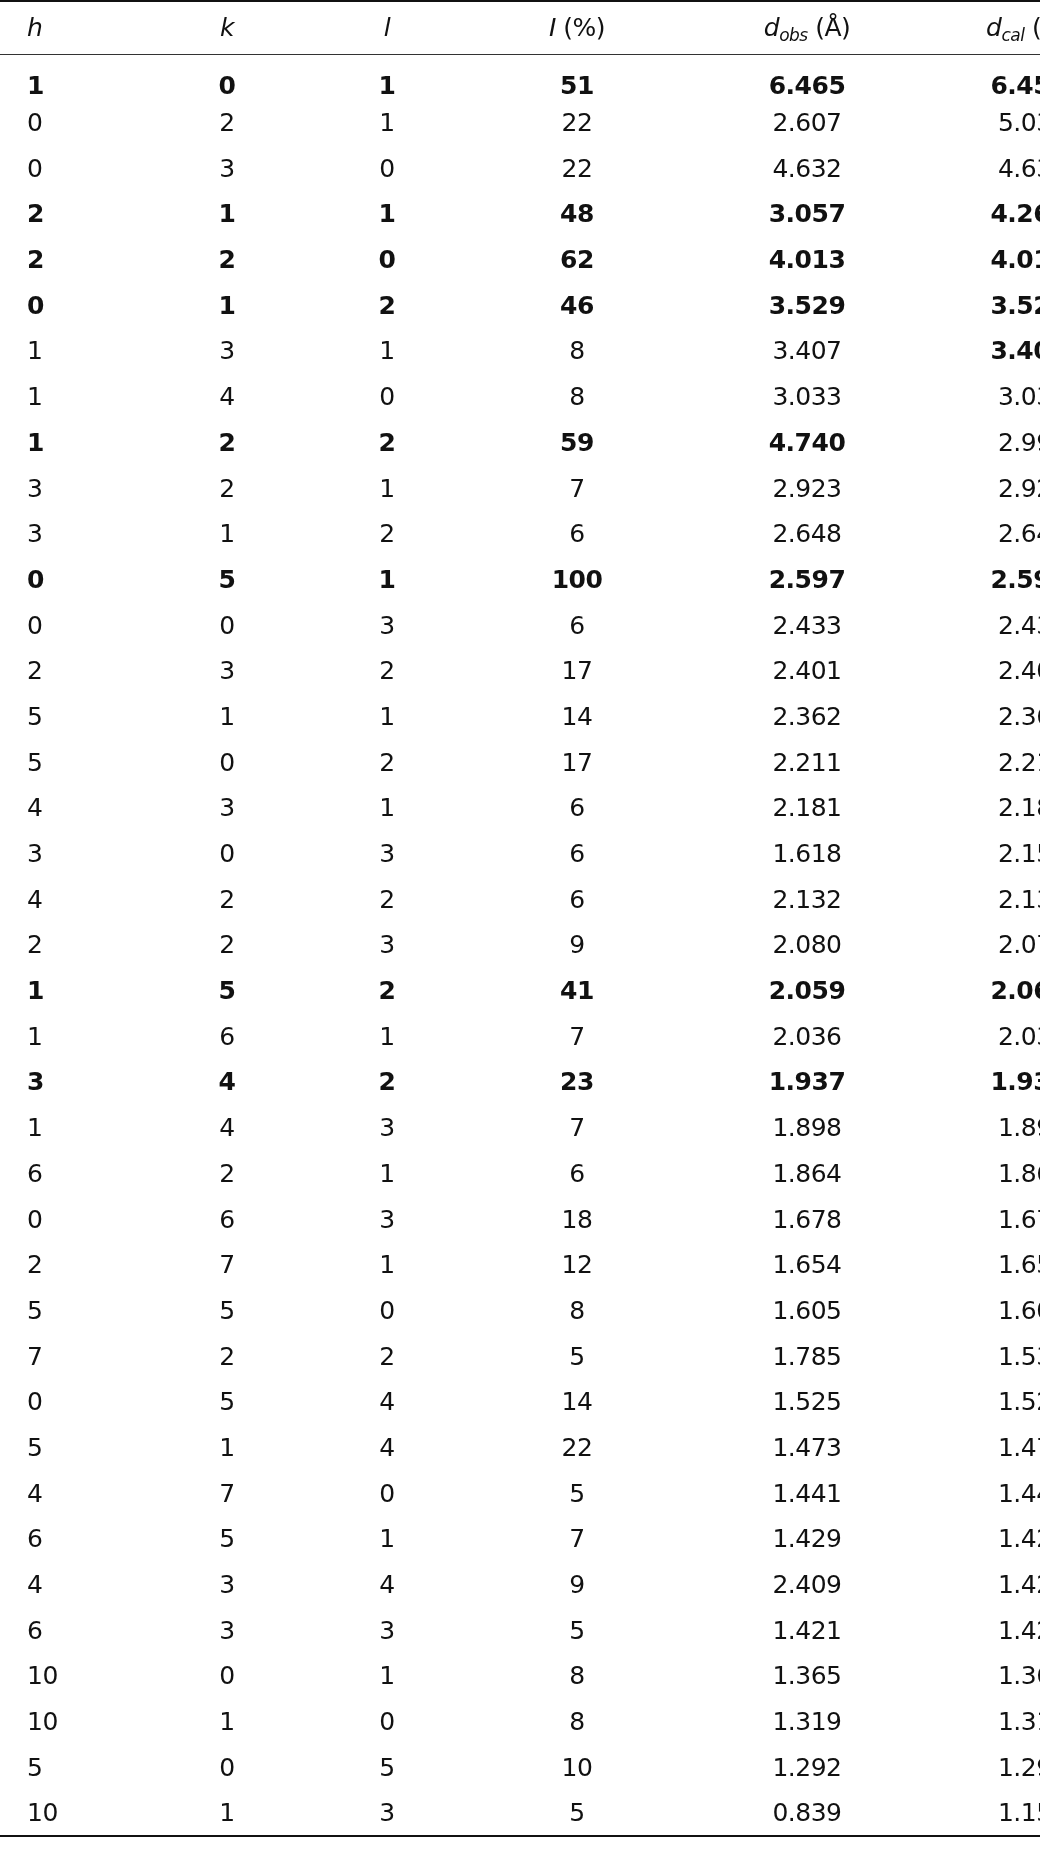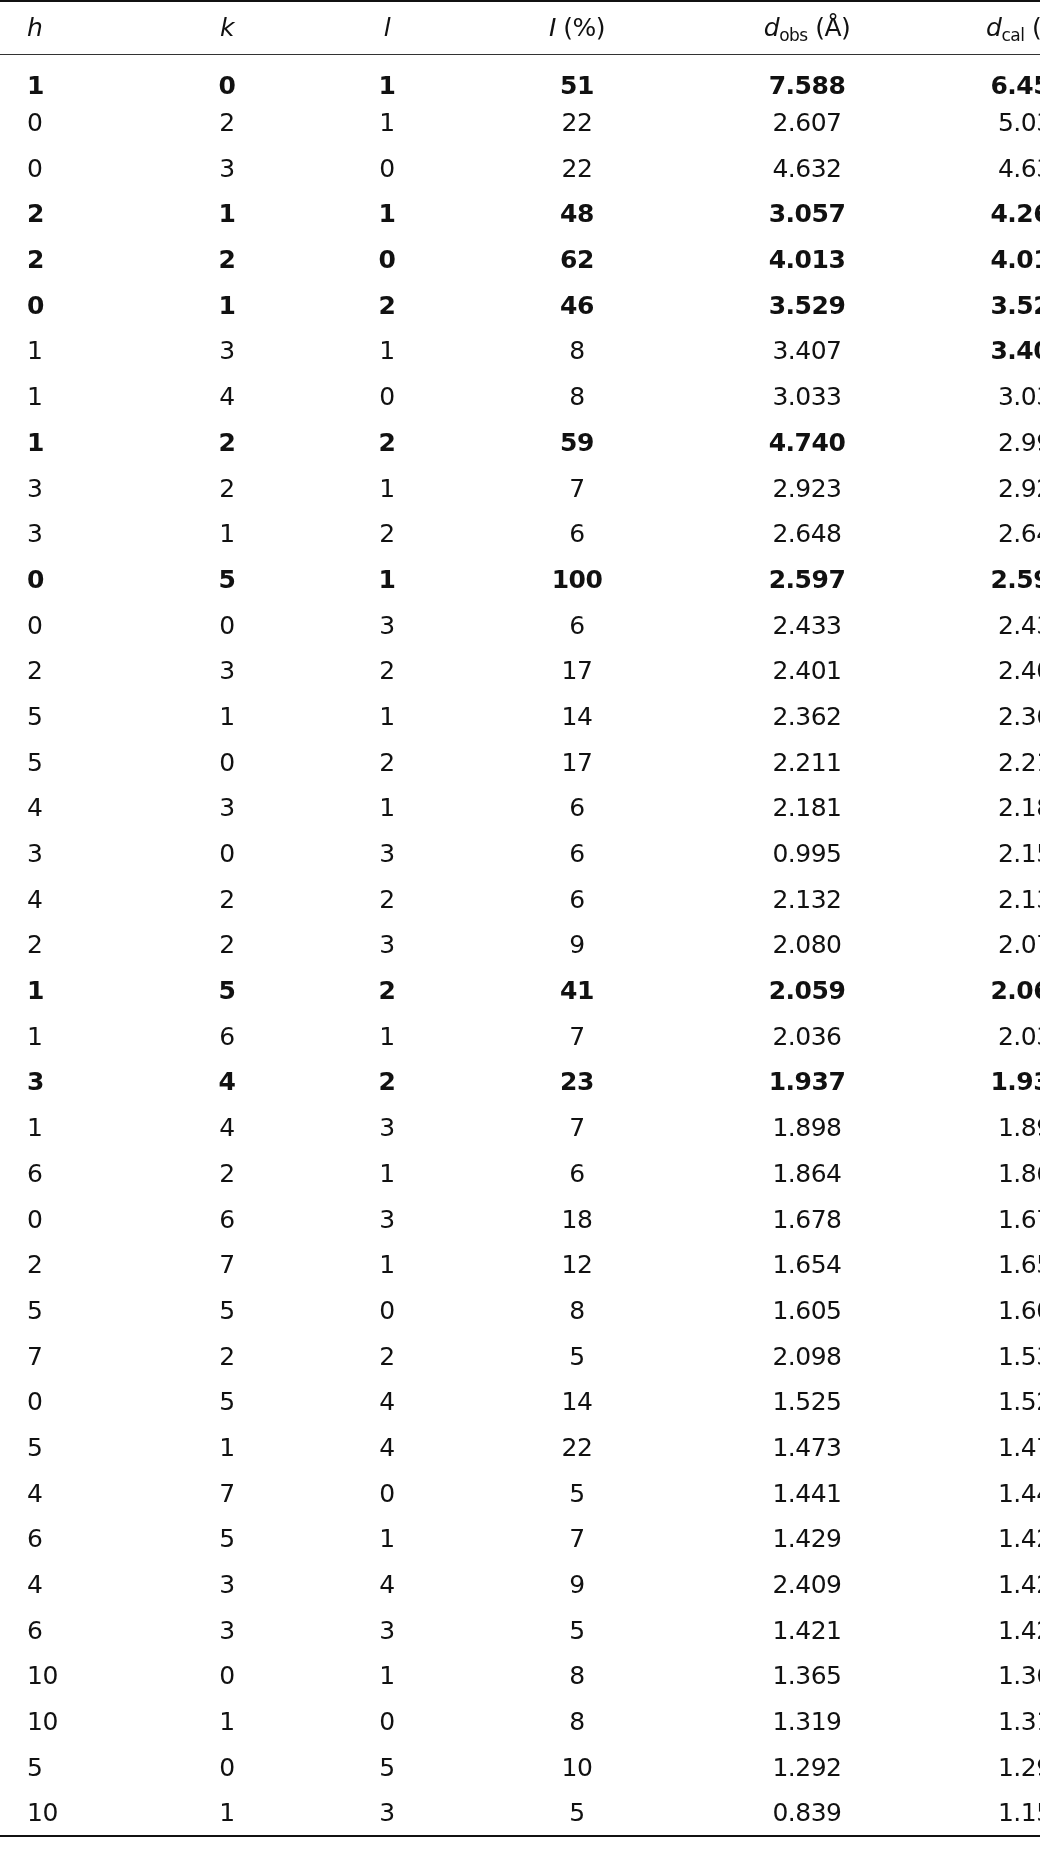--- a/index.html
+++ b/index.html
@@ -15,21 +15,21 @@
     }
     .tbl thead tr { height: 53px; }
     .tbl thead th {
       font-weight: normal; font-style: normal;
       border-top: 2px solid #111111;
       border-bottom: 1.5px solid #333333;
       padding: 0; vertical-align: middle;
       letter-spacing: -0.5px;
     }
     .tbl .it { font-style: italic; }
-    .tbl sub { font-size: 17px; vertical-align: -5px; line-height: 0; }
+    .tbl sub { font-size: 17px; font-style: italic; vertical-align: -5px; line-height: 0; }
     .tbl tbody tr { height: 45.7px; }
     .tbl tbody tr.first td { padding-top: 16px; }
     .tbl tbody tr.last td { border-bottom: 2px solid #111111; }
     .tbl td { padding: 0; vertical-align: middle; letter-spacing: -0.5px; }
     .b { font-weight: bold; }
     .c-h { width: 100px; text-align: left; padding-left: 27px !important; }
     .c-k { width: 200px; text-align: center; }
     .c-l { width: 120px; text-align: center; }
     .c-i { width: 260px; text-align: center; }
     .c-o { width: 200px; text-align: center; }
@@ -50,21 +50,21 @@
       <th class="c-o"><span class="it">d</span><sub>obs</sub><span> (Å)</span></th>
       <th class="c-c"><span class="it">d</span><sub>cal</sub><span> (Å)</span></th>
     </tr>
   </thead>
   <tbody id="tbody">
       <tr class="first">
         <td class="c-h b">1</td>
         <td class="c-k b">0</td>
         <td class="c-l b">1</td>
         <td class="c-i b">51</td>
-        <td class="c-o b">7.588</td>
+        <td class="c-o b">6.465</td>
         <td class="c-c b">6.458</td>
       </tr>
       <tr>
         <td class="c-h">0</td>
         <td class="c-k">2</td>
         <td class="c-l">1</td>
         <td class="c-i">22</td>
         <td class="c-o">2.607</td>
         <td class="c-c">5.031</td>
       </tr>
@@ -186,21 +186,21 @@
         <td class="c-l">1</td>
         <td class="c-i">6</td>
         <td class="c-o">2.181</td>
         <td class="c-c">2.180</td>
       </tr>
       <tr>
         <td class="c-h">3</td>
         <td class="c-k">0</td>
         <td class="c-l">3</td>
         <td class="c-i">6</td>
-        <td class="c-o">0.995</td>
+        <td class="c-o">1.618</td>
         <td class="c-c">2.153</td>
       </tr>
       <tr>
         <td class="c-h">4</td>
         <td class="c-k">2</td>
         <td class="c-l">2</td>
         <td class="c-i">6</td>
         <td class="c-o">2.132</td>
         <td class="c-c">2.131</td>
       </tr>
@@ -274,21 +274,21 @@
         <td class="c-l">0</td>
         <td class="c-i">8</td>
         <td class="c-o">1.605</td>
         <td class="c-c">1.605</td>
       </tr>
       <tr>
         <td class="c-h">7</td>
         <td class="c-k">2</td>
         <td class="c-l">2</td>
         <td class="c-i">5</td>
-        <td class="c-o">2.098</td>
+        <td class="c-o">1.785</td>
         <td class="c-c">1.539</td>
       </tr>
       <tr>
         <td class="c-h">0</td>
         <td class="c-k">5</td>
         <td class="c-l">4</td>
         <td class="c-i">14</td>
         <td class="c-o">1.525</td>
         <td class="c-c">1.525</td>
       </tr>

